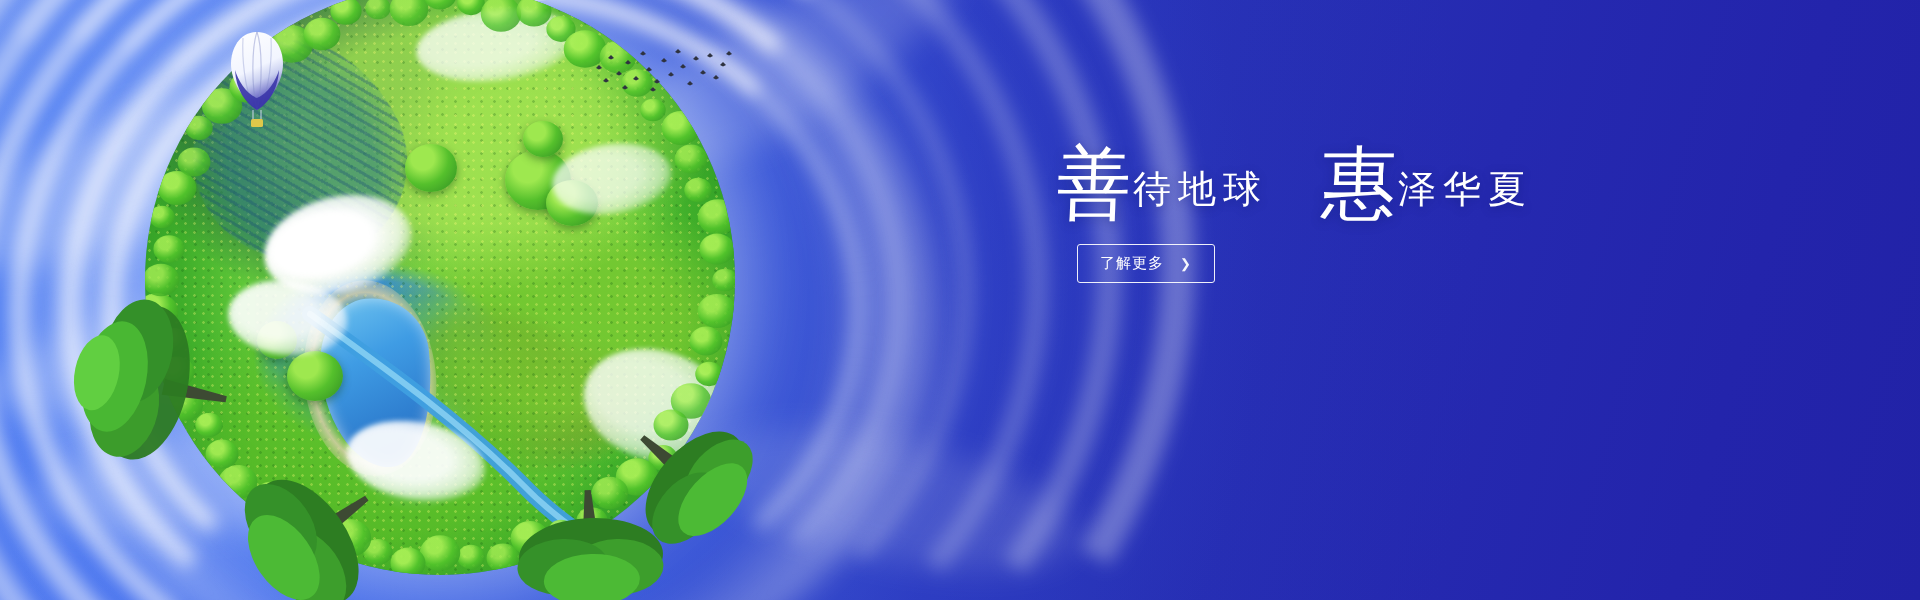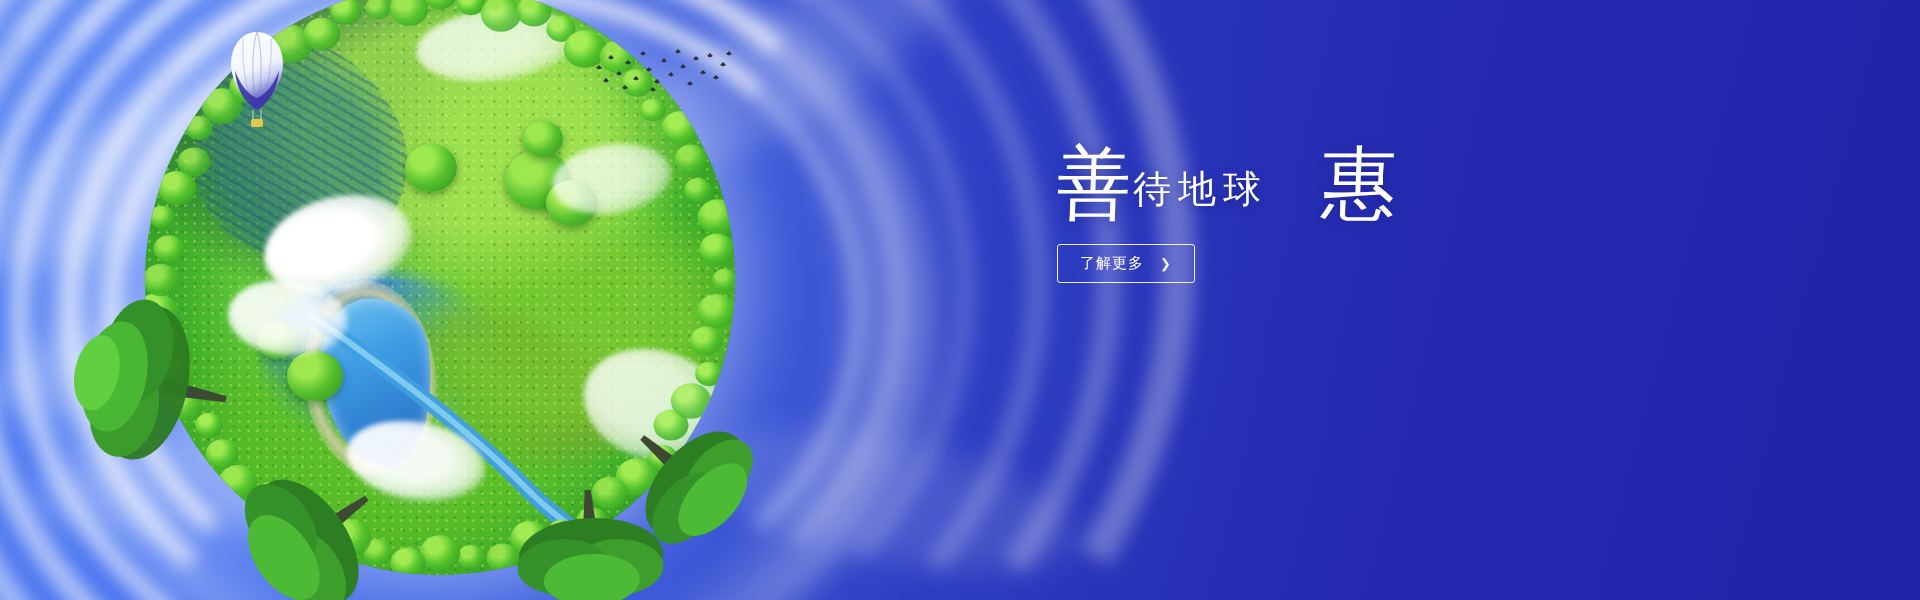--- a/index.html
+++ b/index.html
@@ -306,20 +306,21 @@
     gap:16px;
     width:138px; height:39px;
     border:1px solid rgba(255,255,255,0.92);
     border-radius:3px;
     background:transparent;
     color:#ffffff;
     font-size:15px;
     letter-spacing:1px;
     cursor:pointer;
     text-decoration:none;
+    margin-left:20px;
   }
   .cta .chev{ font-size:13px; opacity:.95; line-height:1;}
 </style>
 </head>
 <body>
 
 <div class="banner">
 
   <div class="cloud-halo">
     <div class="halo-ring ring1"></div>
@@ -544,20 +545,21 @@
     </svg>
   </div>
 
   <div class="copy">
 
     <div class="headline">
       <span class="hl-big">善</span>
       <span class="hl-small">待地球</span>
       <span class="hl-gap"></span>
       <span class="hl-big">惠</span>
+      <span class="hl-small">泽华夏</span>
     </div>
 
 
 
     <a class="cta" href="#">
       <span>了解更多</span>
       <span class="chev">❯</span>
     </a>
 
   </div>

